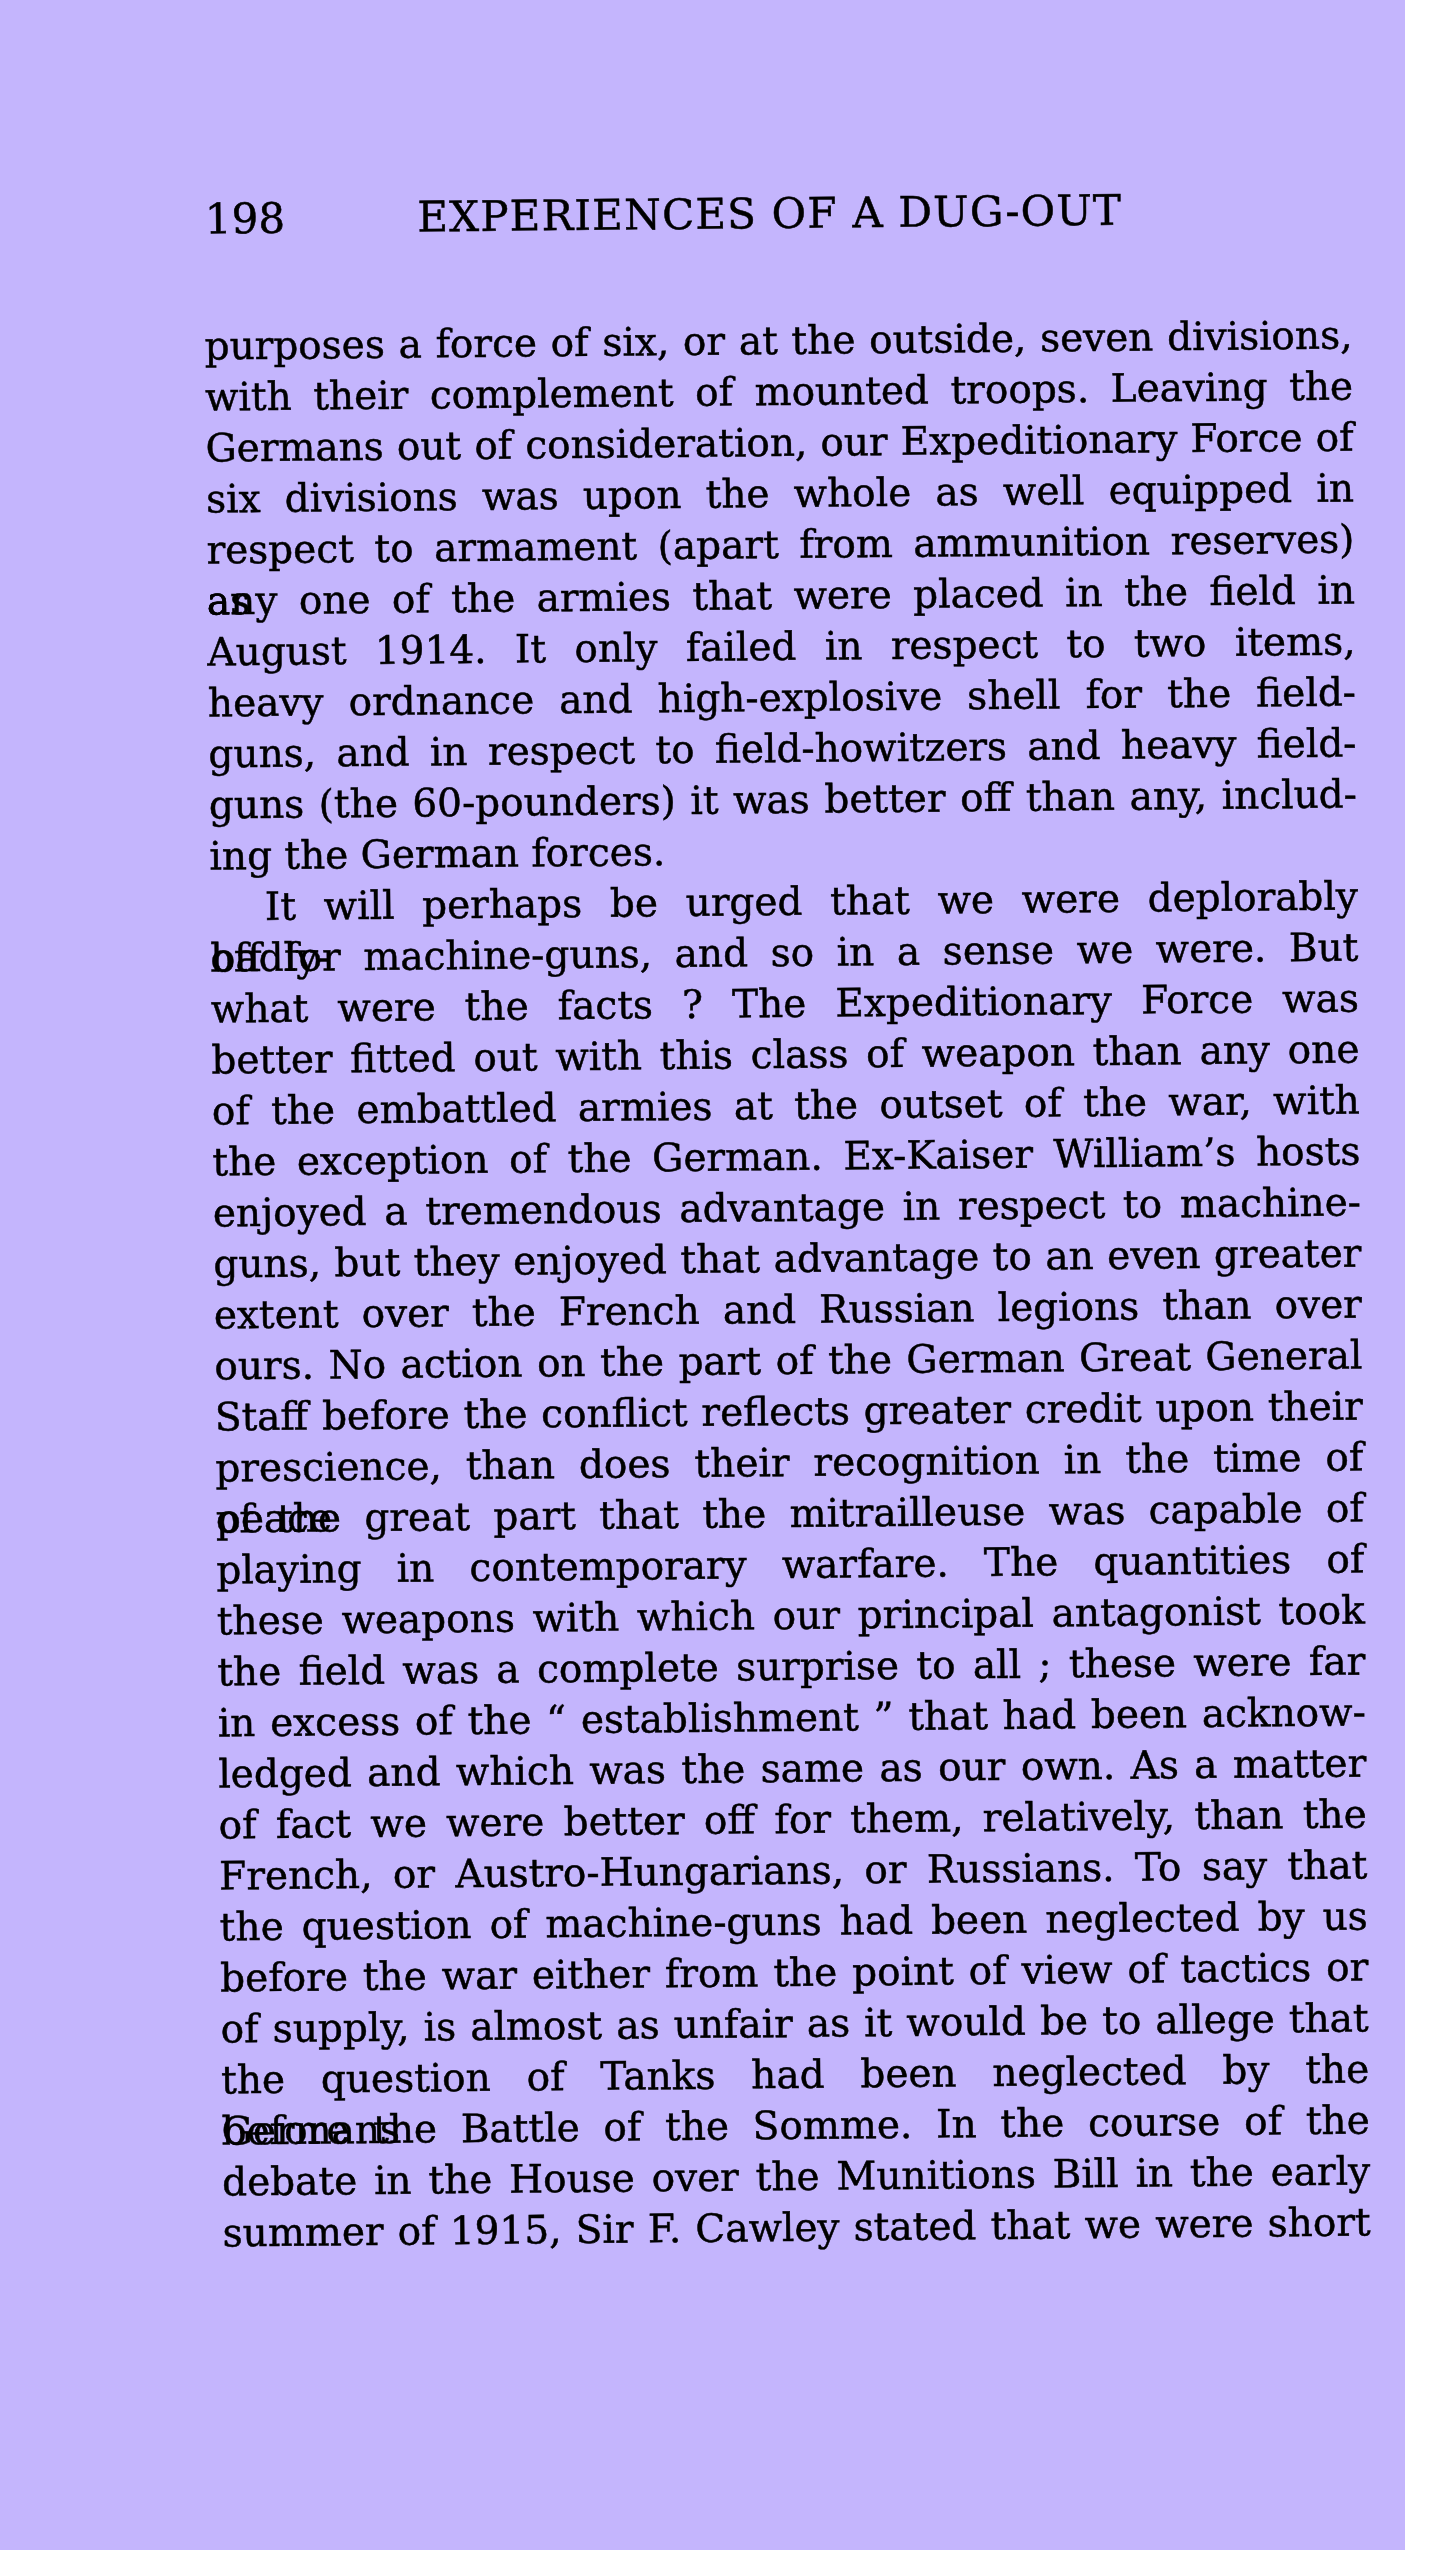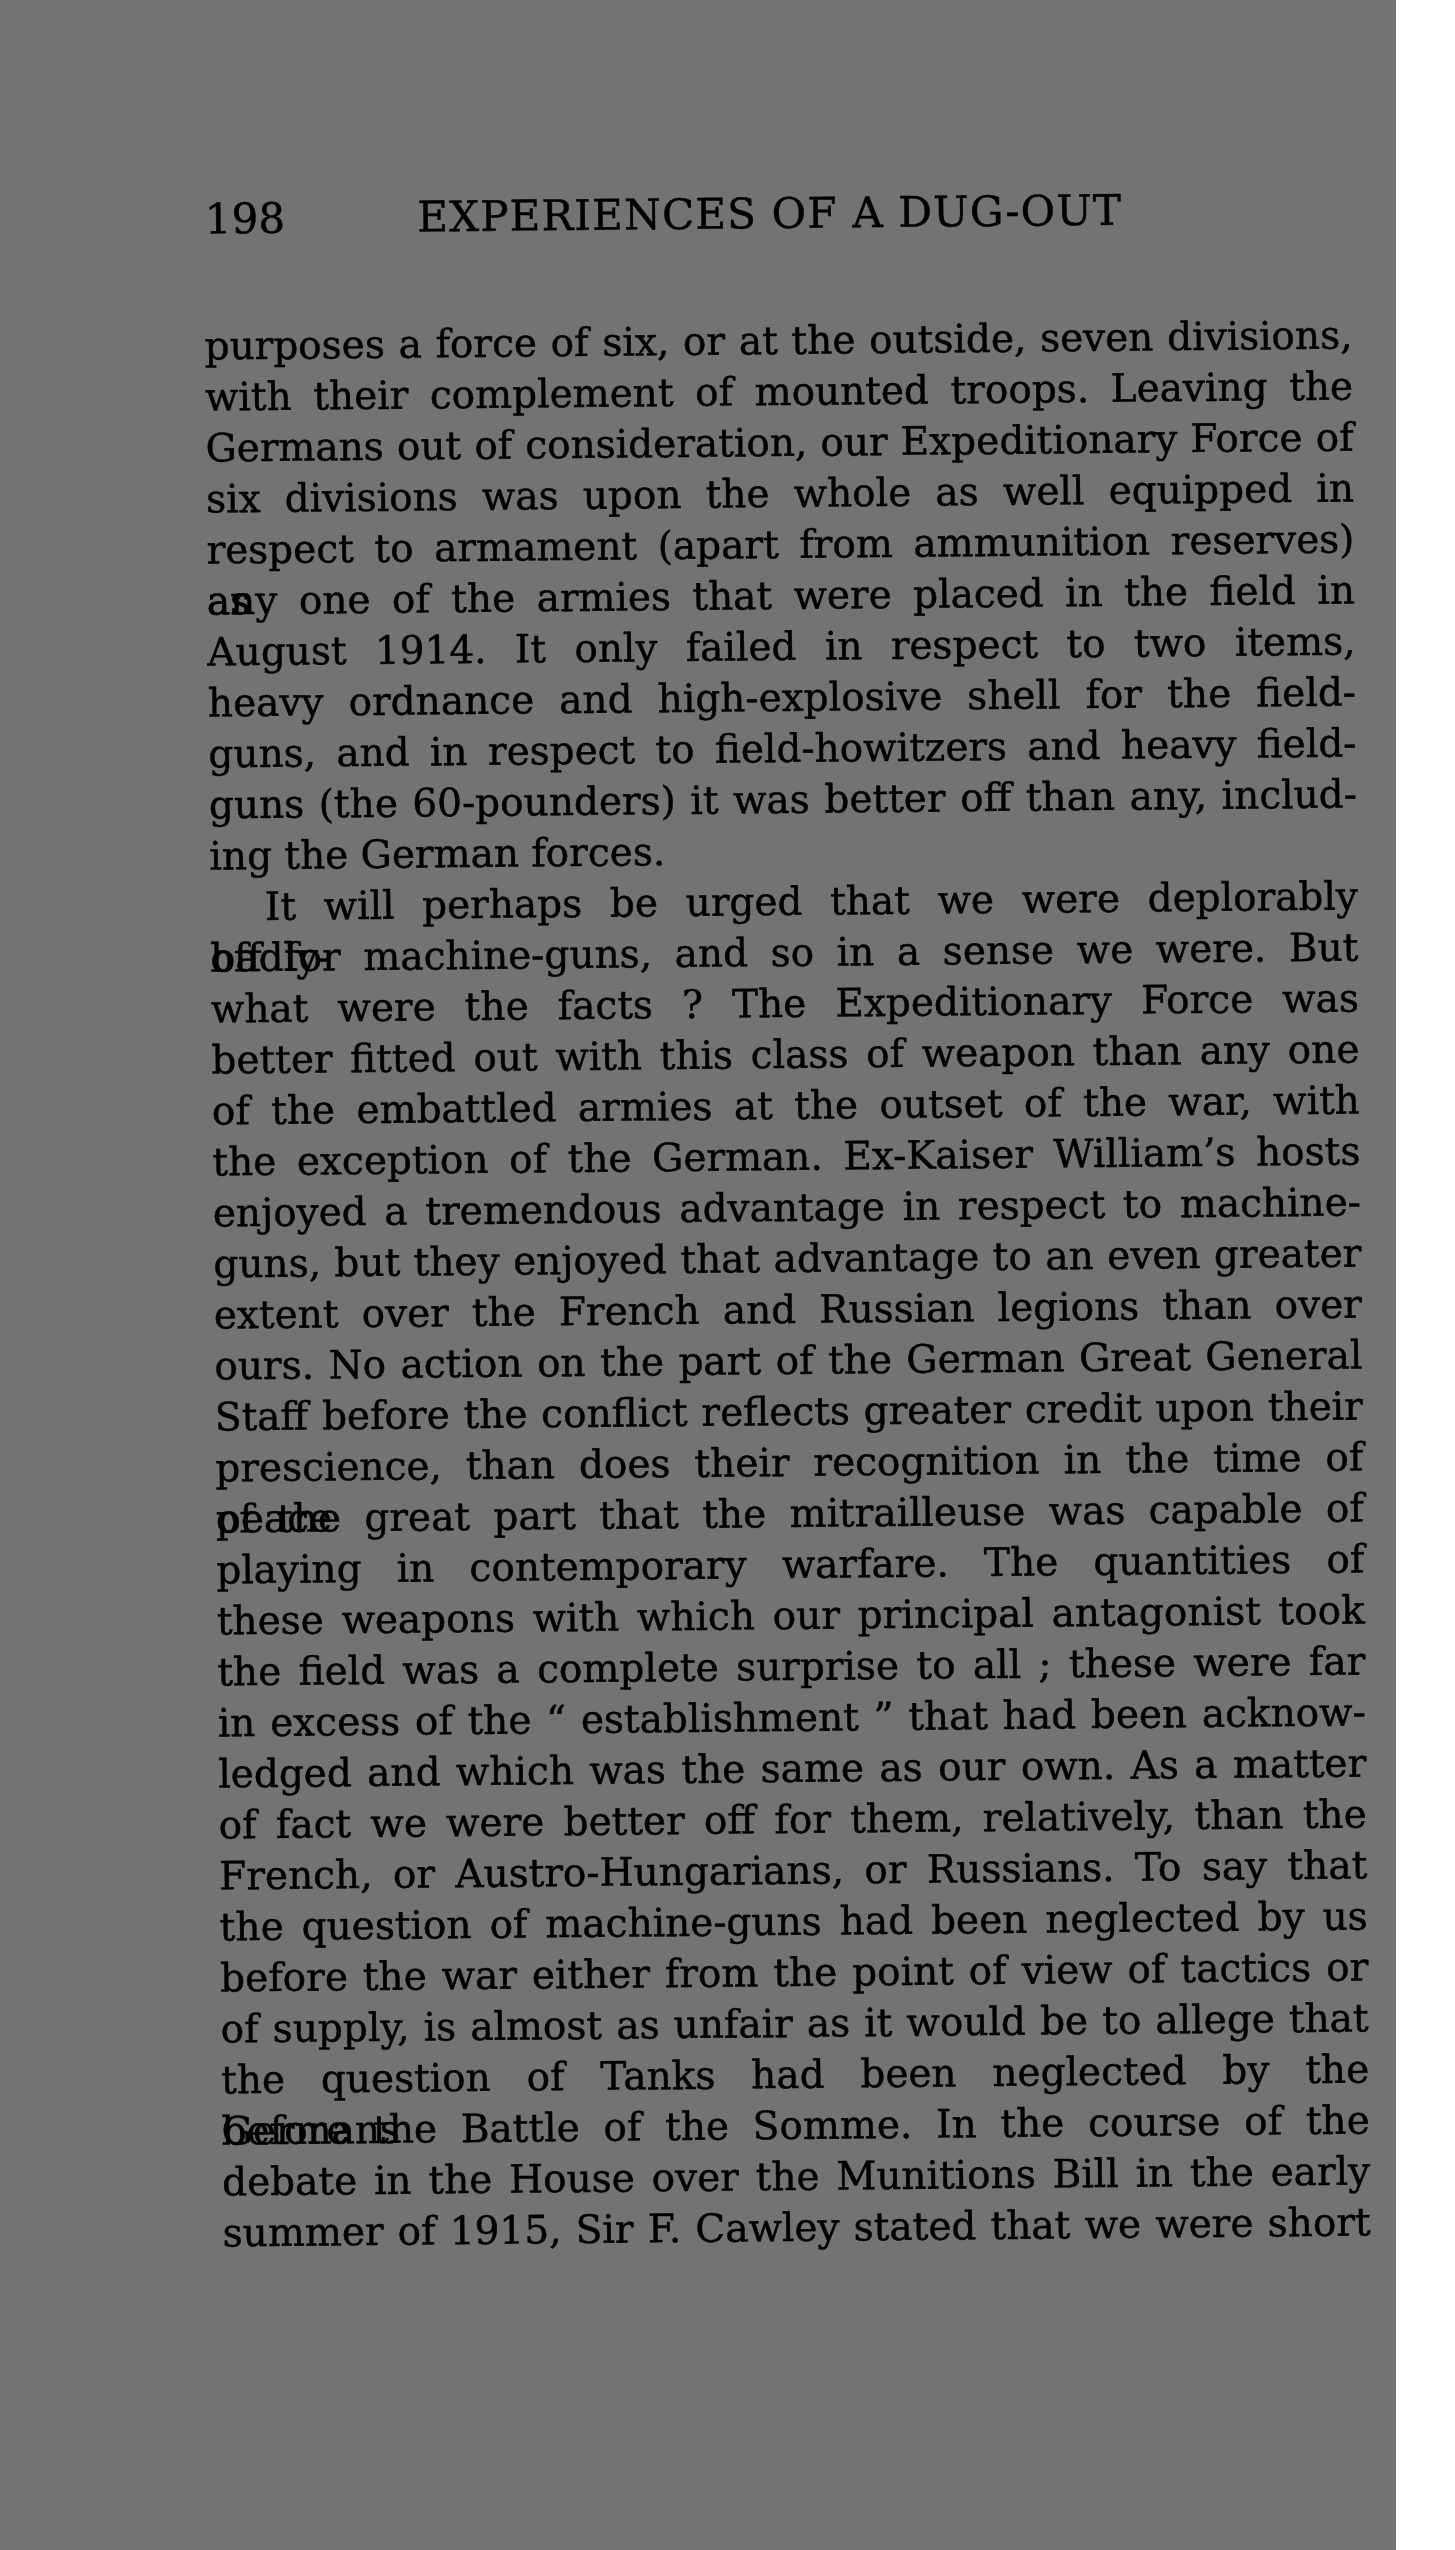--- a/index.html
+++ b/index.html
@@ -4,24 +4,25 @@
 <style>
   html, body {
     margin: 0;
     padding: 0;
     background: #ffffff;
   }
   .page {
     position: relative;
     width: 1396px;
     height: 2550px;
-    background: #737373;
+    background: #c4b5fd;
     overflow: hidden;
     font-family: "DejaVu Serif", "Liberation Serif", serif;
     color: #000000;
+    padding-left: 9px;
   }
   .content {
     position: absolute;
     left: 211px;
     top: 191px;
     width: 1148px;
     transform: rotate(-0.55deg);
     transform-origin: 50% 40%;
     -webkit-text-stroke: 0.5px #000000;
   }

